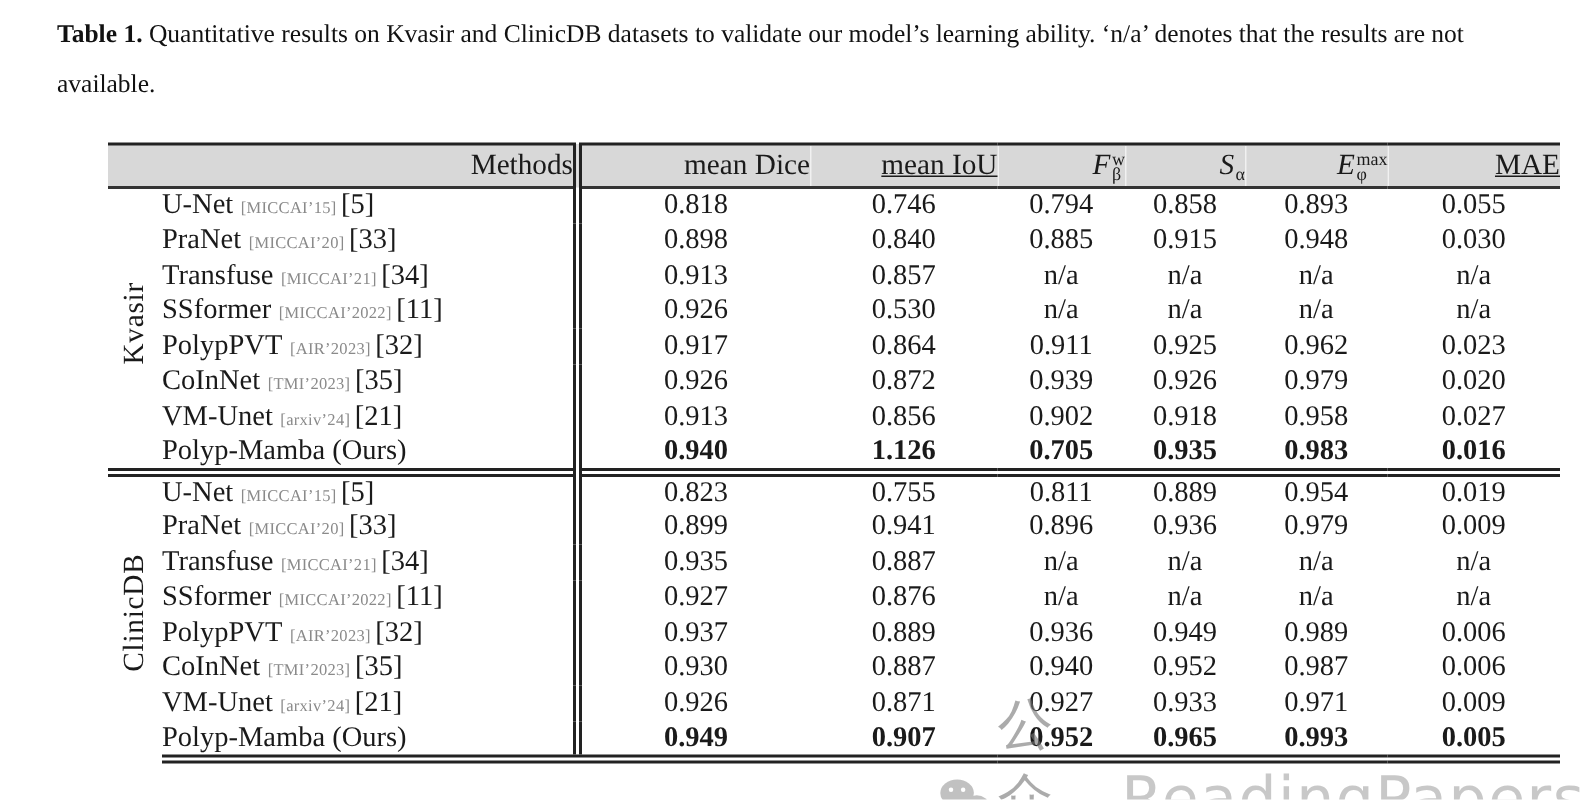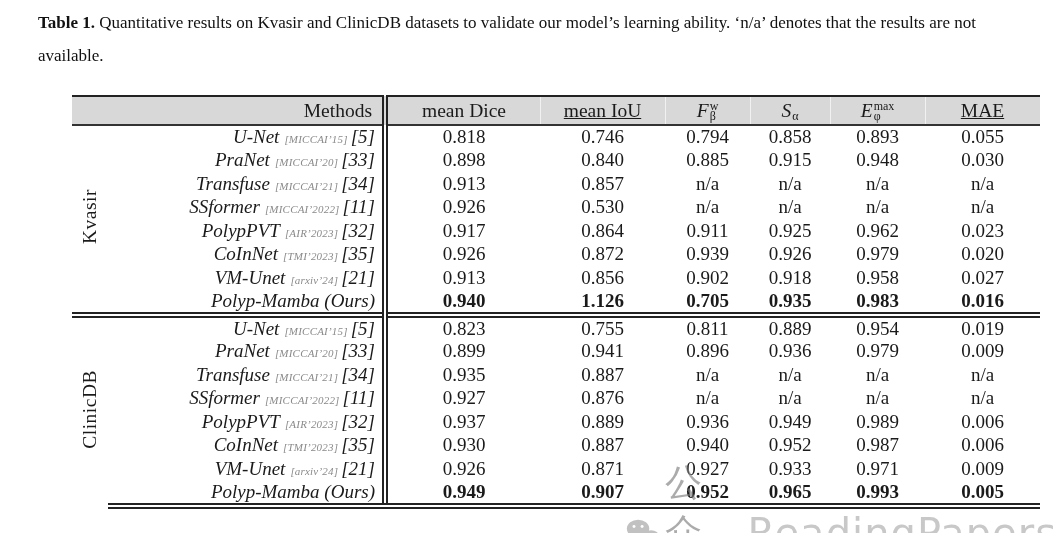--- a/index.html
+++ b/index.html
@@ -24,29 +24,29 @@
   col.c-f   { width: 85px; }
   col.c-s   { width: 80px; }
   col.c-e   { width: 95px; }
   col.c-m   { width: 115px; }
 
   thead th {
     background: #d8d8d8;
     border-top: 2px solid #222;
     border-bottom: 2px solid #333;
     height: 29px; font-weight: normal; font-size: 19.5px;
-    text-align: center; vertical-align: middle;
-  }
-  thead th.h-methods { text-align: right; padding-right: 10px; }
+    text-align: right; vertical-align: middle;
+  }
+  thead th.h-methods { text-align: right; }
   thead th + th:not(.dbl-left) { box-shadow: inset 1px 0 0 rgba(255,255,255,0.65); text-decoration: underline; }
 
   .dbl-left { border-left: 6px double #222; }
 
   tbody td { height: 23.5px; vertical-align: middle; }
-  td.method-cell { text-align: right; padding-right: 7px; white-space: nowrap; font-style: italic; }
+  td.method-cell { text-align: left; padding-right: 25px; white-space: nowrap; }
   td.val { text-align: center; }
   tr.bold-row td.val { font-weight: bold; }
 
   .venue { font-size: 11px; color: #8a8a8a; letter-spacing: 0.2px; margin: 0 3px 0 5px; }
   .ref { color: #1a1a1a; }
 
   td.dataset-cell { text-align: center; vertical-align: middle; }
   td.dataset-cell .rot {
     display: inline-block; writing-mode: vertical-rl; transform: rotate(180deg);
     font-size: 19.5px; color: #1a1a1a; letter-spacing: 0.5px;

